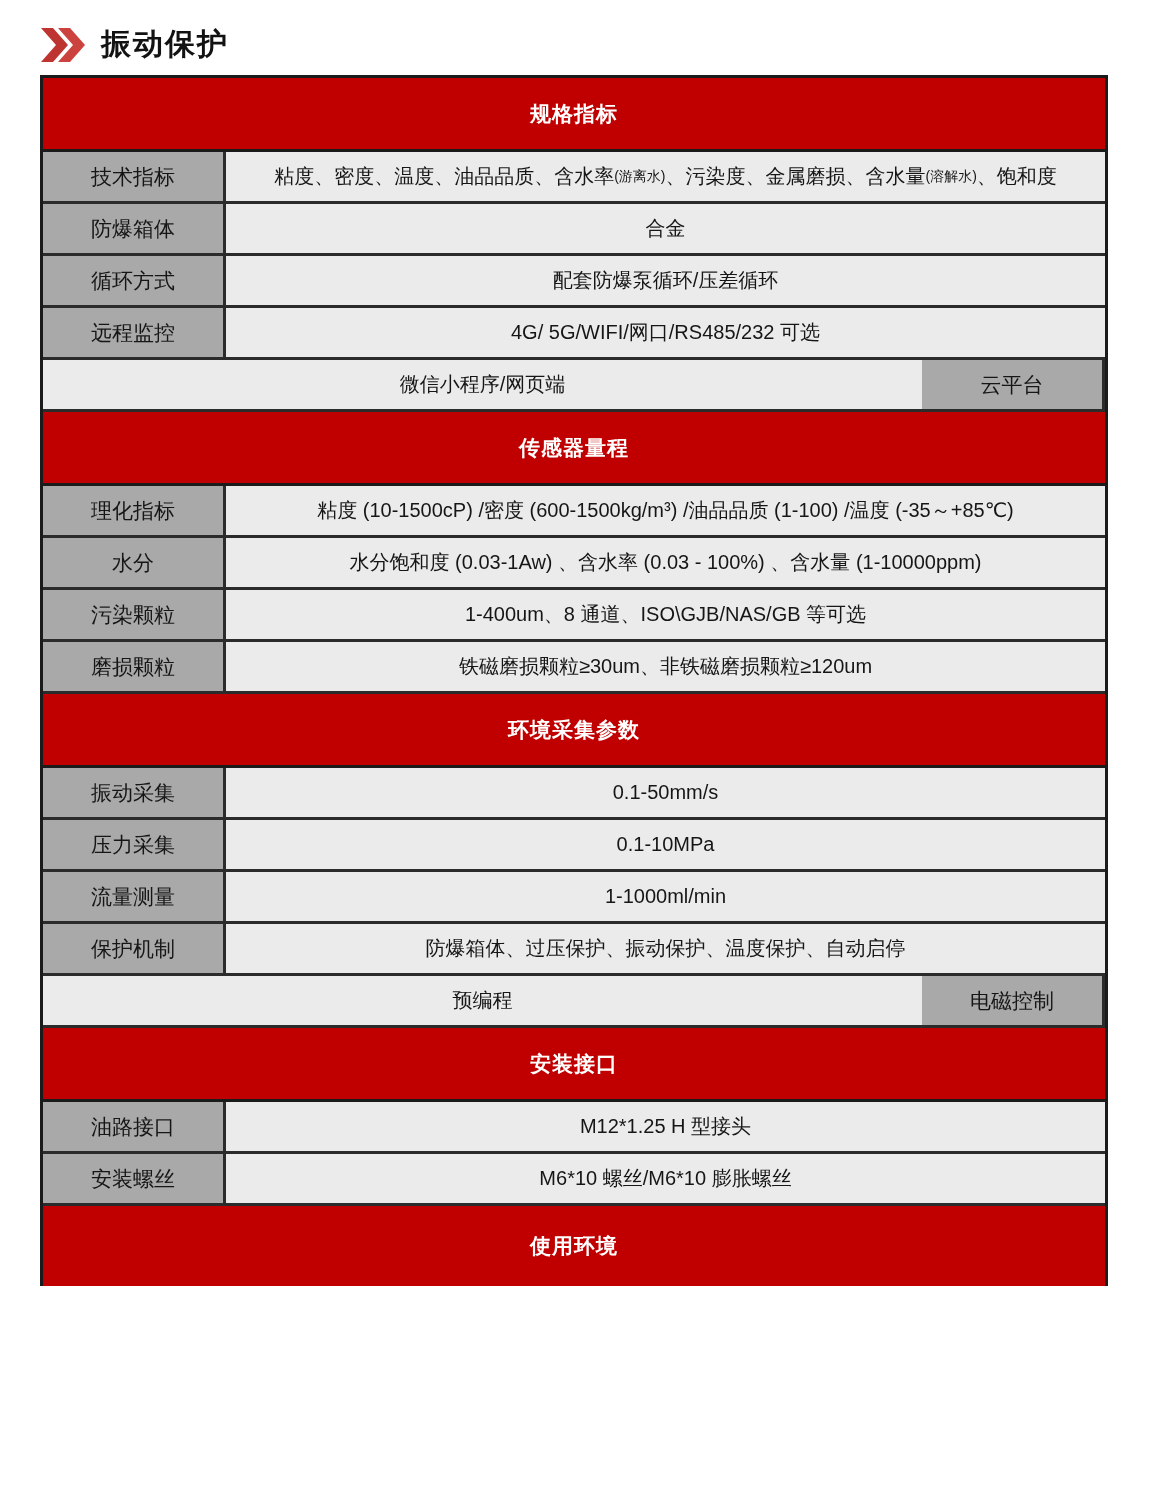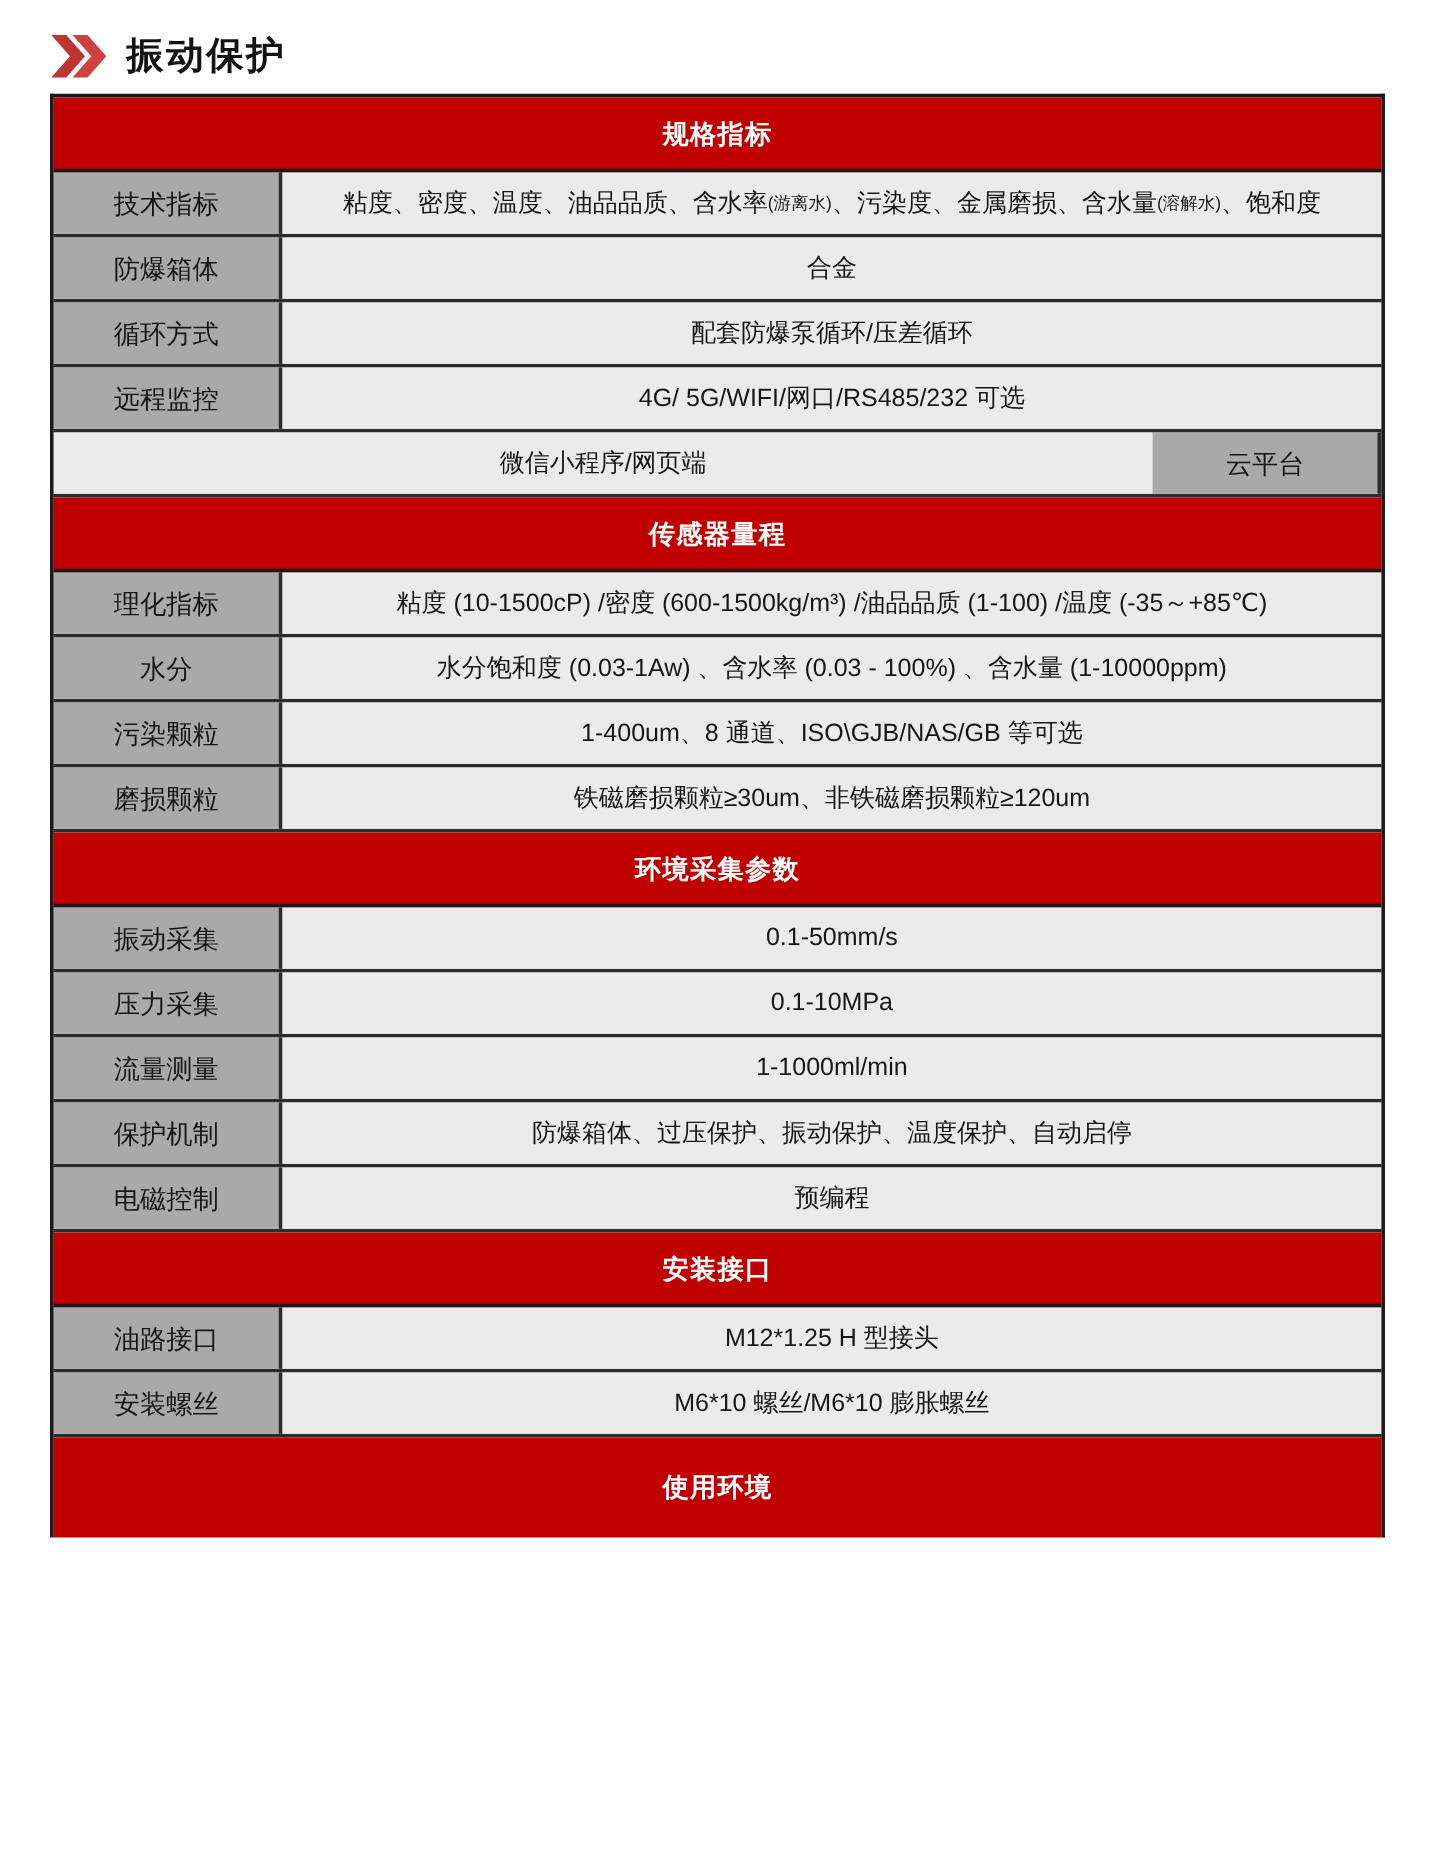--- a/index.html
+++ b/index.html
@@ -31,21 +31,21 @@
   .page-title{
     font-size:30px;font-weight:bold;color:#121212;letter-spacing:2px;
   }
   .spec-table{
     position:absolute;left:40px;top:75px;width:1068px;
     border:3px solid var(--border-dark);
     border-bottom:none;
     background:#fff;
   }
   .sec-hdr{
-    height:60px;
+    height:74px;
     background:var(--header-red);
     color:#ffffff;
     display:flex;align-items:center;justify-content:center;
     font-size:21px;font-weight:bold;letter-spacing:1px;
     border-bottom:3px solid var(--border-dark);
   }
   .sec-hdr.last{height:80px;border-bottom:none;}
   .row{
     display:flex;height:52px;
     border-bottom:3px solid var(--row-border);
@@ -140,22 +140,22 @@
   </div>
   <div class="row">
     <div class="cell label">流量测量</div>
     <div class="cell value">1-1000ml/min</div>
   </div>
   <div class="row">
     <div class="cell label">保护机制</div>
     <div class="cell value">防爆箱体、过压保护、振动保护、温度保护、自动启停</div>
   </div>
   <div class="row">
+    <div class="cell value">预编程</div>
     <div class="cell label">电磁控制</div>
-    <div class="cell value">预编程</div>
   </div>
 
   <div class="sec-hdr">安装接口</div>
 
   <div class="row">
     <div class="cell label">油路接口</div>
     <div class="cell value">M12*1.25 H 型接头</div>
   </div>
   <div class="row">
     <div class="cell label">安装螺丝</div>

